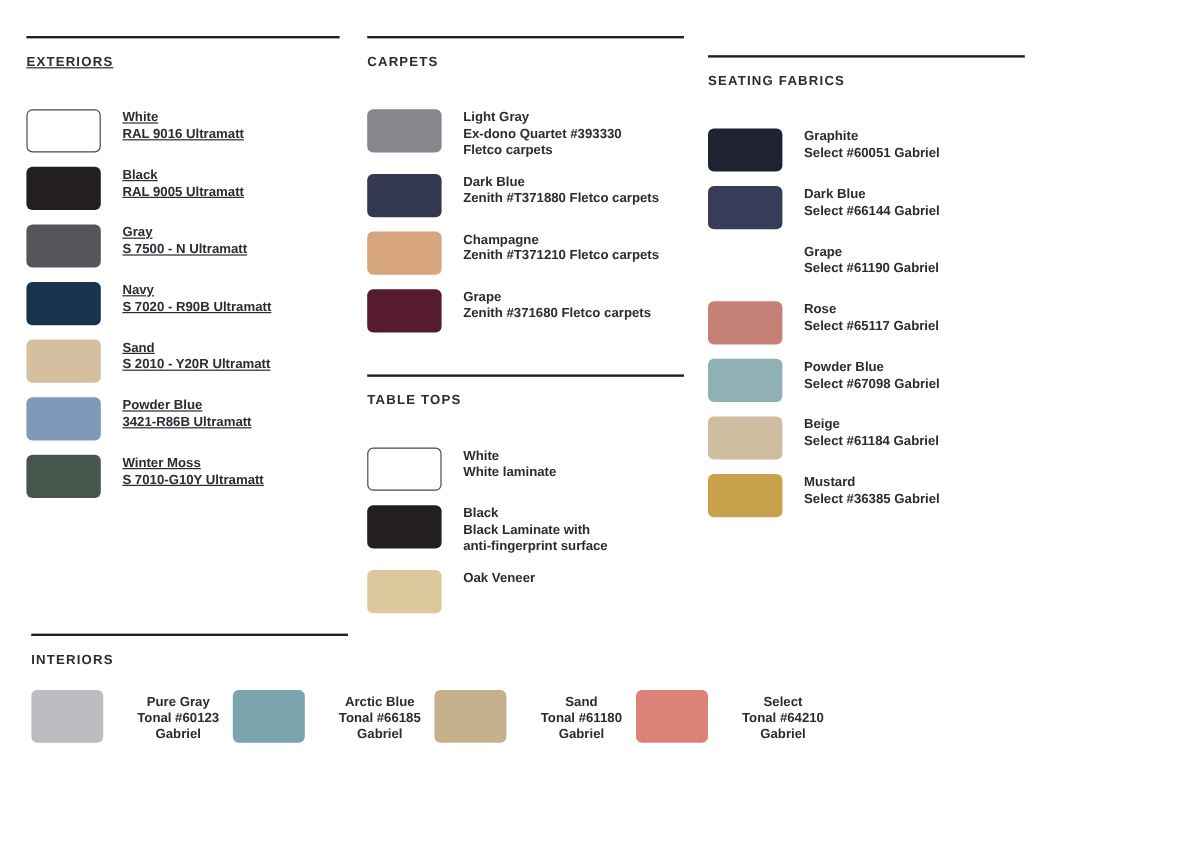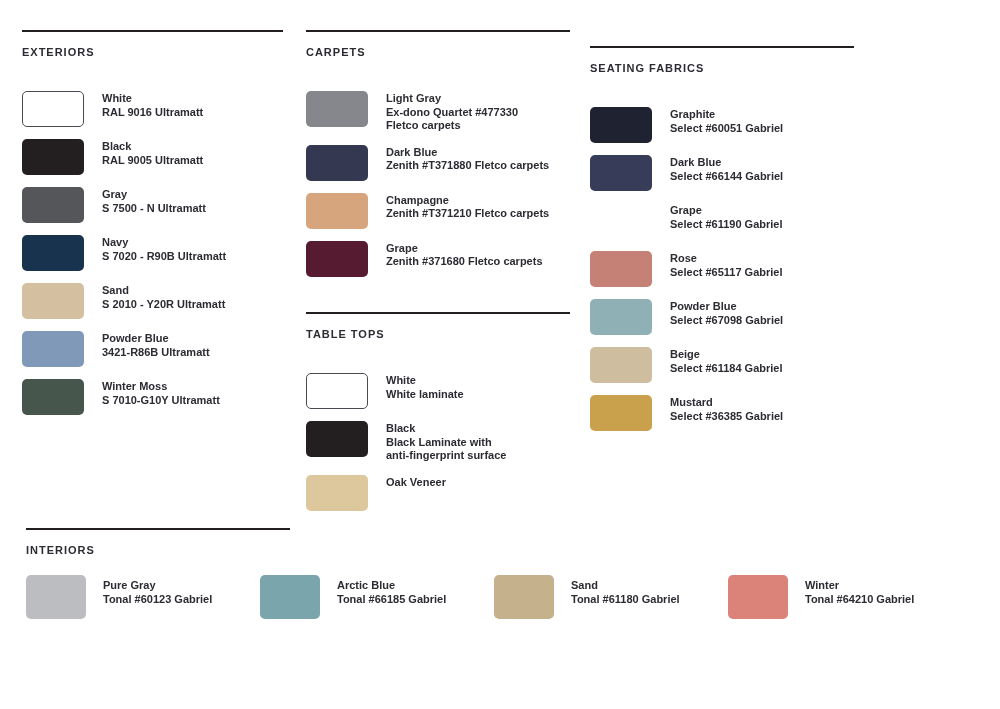--- a/index.html
+++ b/index.html
@@ -68,41 +68,42 @@
     white-space: nowrap;
   }
   .swatch-desc {
     font-size: 11px;
     font-weight: bold;
     color: #2b2b33;
     white-space: pre-line;
   }
 
   
-  #sec-exteriors       { left: 22px;  top: 30px;  width: 261px; }
+  #sec-exteriors       { left: 22px;  top: 30px;  width: 261px; text-decoration: underline; }
   #sec-carpets         { left: 306px; top: 30px;  width: 264px; }
   #sec-seating         { left: 590px; top: 46px;  width: 264px; }
   #sec-tabletops       { left: 306px; top: 312px; width: 264px; }
   #sec-interiors       { left: 26px;  top: 528px; width: 264px; }
 
   
   #interiors-strip {
     position: absolute;
     left: 26px;
     top: 575px;
     width: 974px;
     display: flex;
     align-items: flex-start;
     overflow: hidden;
   }
   .interior-item {
     display: flex;
     align-items: flex-start;
     flex: 0 0 auto;
-    width: 234px;
+    width: 168px;
+    text-align: center;
   }
   .interior-item .swatch-chip {
     width: 60px;
     height: 44px;
     flex: 0 0 60px;
     border-radius: 5px;
   }
   .interior-item .swatch-text {
     margin-left: 17px;
     padding-top: 4px;
@@ -168,21 +169,21 @@
 </div>
 
 <div class="section" id="sec-carpets">
   <div class="section-rule"></div>
   <div class="section-title">CARPETS</div>
   <div class="swatch-list">
       <div class="swatch-row">
         <div class="swatch-chip" style="background: rgb(133, 135, 140);"></div>
         <div class="swatch-text">
           <div class="swatch-name">Light Gray</div>
-          <div class="swatch-desc">Ex-dono Quartet #477330
+          <div class="swatch-desc">Ex-dono Quartet #393330
 Fletco carpets</div>
         </div>
       </div>
       <div class="swatch-row">
         <div class="swatch-chip" style="background: rgb(52, 56, 80);"></div>
         <div class="swatch-text">
           <div class="swatch-name">Dark Blue</div>
           <div class="swatch-desc">Zenith #T371880 Fletco carpets</div>
         </div>
       </div>
@@ -309,17 +310,17 @@
     <div class="interior-item">
       <div class="swatch-chip" style="background: rgb(197, 178, 141);"></div>
       <div class="swatch-text">
         <div class="swatch-name">Sand</div>
         <div class="swatch-desc">Tonal #61180 Gabriel</div>
       </div>
     </div>
     <div class="interior-item">
       <div class="swatch-chip" style="background: rgb(219, 130, 121);"></div>
       <div class="swatch-text">
-        <div class="swatch-name">Winter</div>
+        <div class="swatch-name">Select</div>
         <div class="swatch-desc">Tonal #64210 Gabriel</div>
       </div>
     </div>
   </div>
 
 </body></html>

